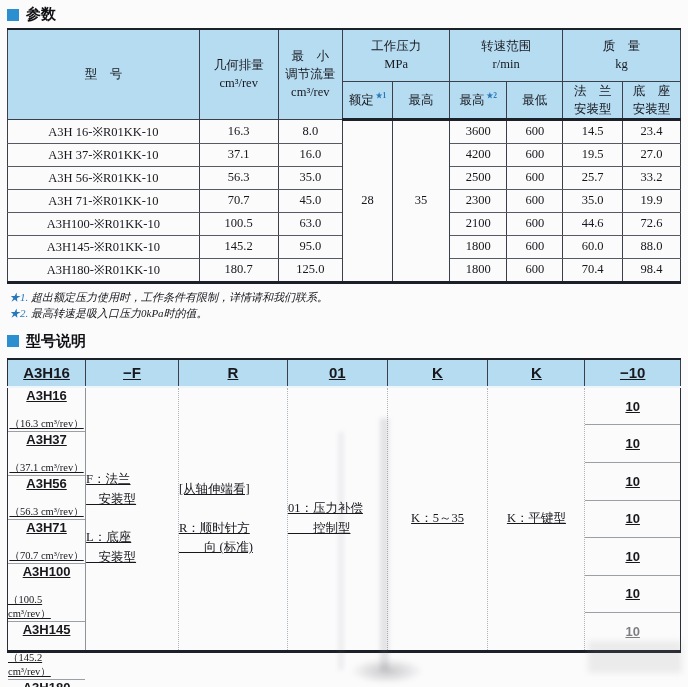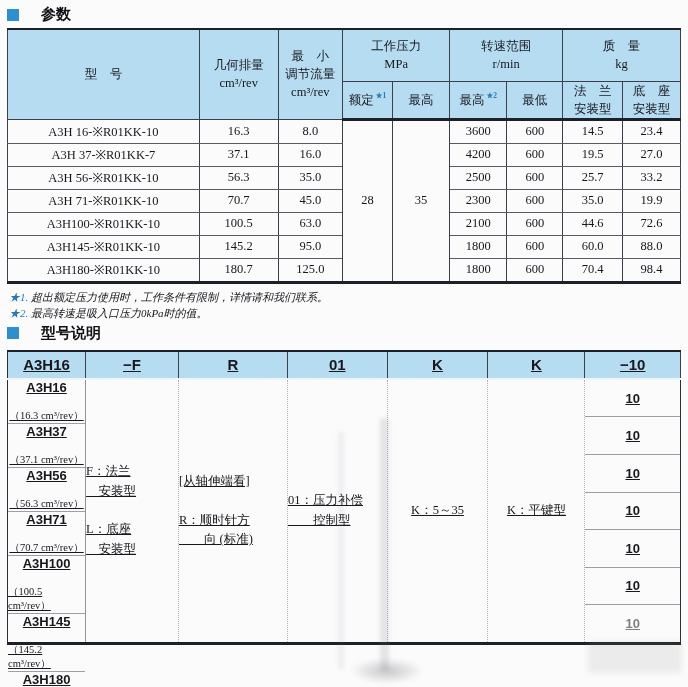--- a/index.html
+++ b/index.html
@@ -2,21 +2,21 @@
 <html><head>
 <meta charset="utf-8">
 <style>
   html,body { margin:0; padding:0; }
   body {
     width:688px; height:687px; overflow:hidden; position:relative;
     background:#fbfbfc; color:#17171c;
     font-family:"Liberation Serif","DejaVu Serif",serif;
   }
   .sec-title {
-    display:flex; align-items:center; gap:22px;
+    display:flex; align-items:center; gap:7px;
     margin:5px 0 4px 7px;
     font-family:"Liberation Sans","DejaVu Sans",sans-serif;
     font-weight:bold; font-size:15px; color:#101014;
   }
   .bullet { width:12px; height:12px; background:#2b8fd0; flex:0 0 auto; }
 
   table { border-collapse:collapse; table-layout:fixed; width:674px; margin-left:7px; }
   .t1 { border:1px solid #2a2e38; border-top:2px solid #1c2028; border-bottom:3px solid #1c2028; }
   .t1 th {
     background:#b6dcf2; font-weight:normal; font-size:12.5px;
@@ -28,21 +28,21 @@
   .t1 td {
     border:1px solid #565b63; border-left:1px solid #3a3f4a; border-right:1px solid #3a3f4a;
     text-align:center; font-size:12.5px; height:22px; padding:0;
   }
   sup.mk { color:#2879ba; font-size:7.5px; font-weight:bold; margin-left:2px; }
   .preline { white-space:pre-line; }
 
   .fn { margin:6px 0 0 9px; font-size:11px; line-height:1.32;font-style:italic; }
   .fn .mk { color:#2879ba; }
 
-  .sec-title.second { margin-top:3px;align-items:center; }
+  .sec-title.second { margin-top:11px;align-items:center; }
 
   .t2 { margin-top:7px; border:1px solid #2a2e38; border-top:2px solid #1c2028; border-bottom:3px solid #1c2028; }
   .t2 td { padding:0;text-decoration:underline; }
   .t2 tr.codes td {
     background:#b6dcf2; height:26px; text-align:center;
     font-family:"Liberation Sans","DejaVu Sans",sans-serif; font-weight:bold; font-size:15px;
     border-right:1px solid #3a3f4a; border-bottom:2px solid #eef6fb;
   }
   .t2 tr.labels td {
     background:#b6dcf2; height:37px; text-align:center; font-size:12.5px; line-height:1.35;
@@ -122,21 +122,21 @@
       <td>16.3</td>
       <td>8.0</td>
       <td rowspan="7">28</td>
       <td rowspan="7">35</td>
       <td>3600</td>
       <td>600</td>
       <td>14.5</td>
       <td>23.4</td>
     </tr>
     <tr>
-      <td>A3H 37-※R01KK-7</td>
+      <td>A3H 37-※R01KK-10</td>
       <td>37.1</td>
       <td>16.0</td>
       <td>4200</td>
       <td>600</td>
       <td>19.5</td>
       <td>27.0</td>
     </tr>
     <tr>
       <td>A3H 56-※R01KK-10</td>
       <td>56.3</td>

